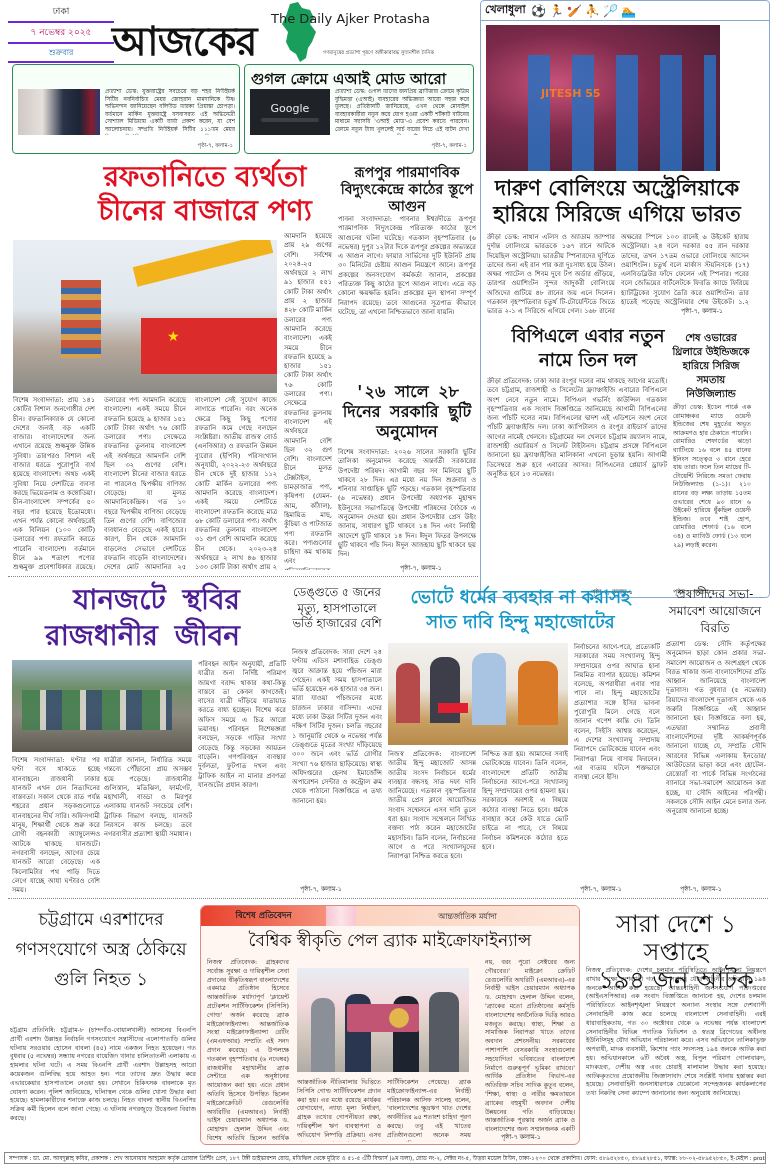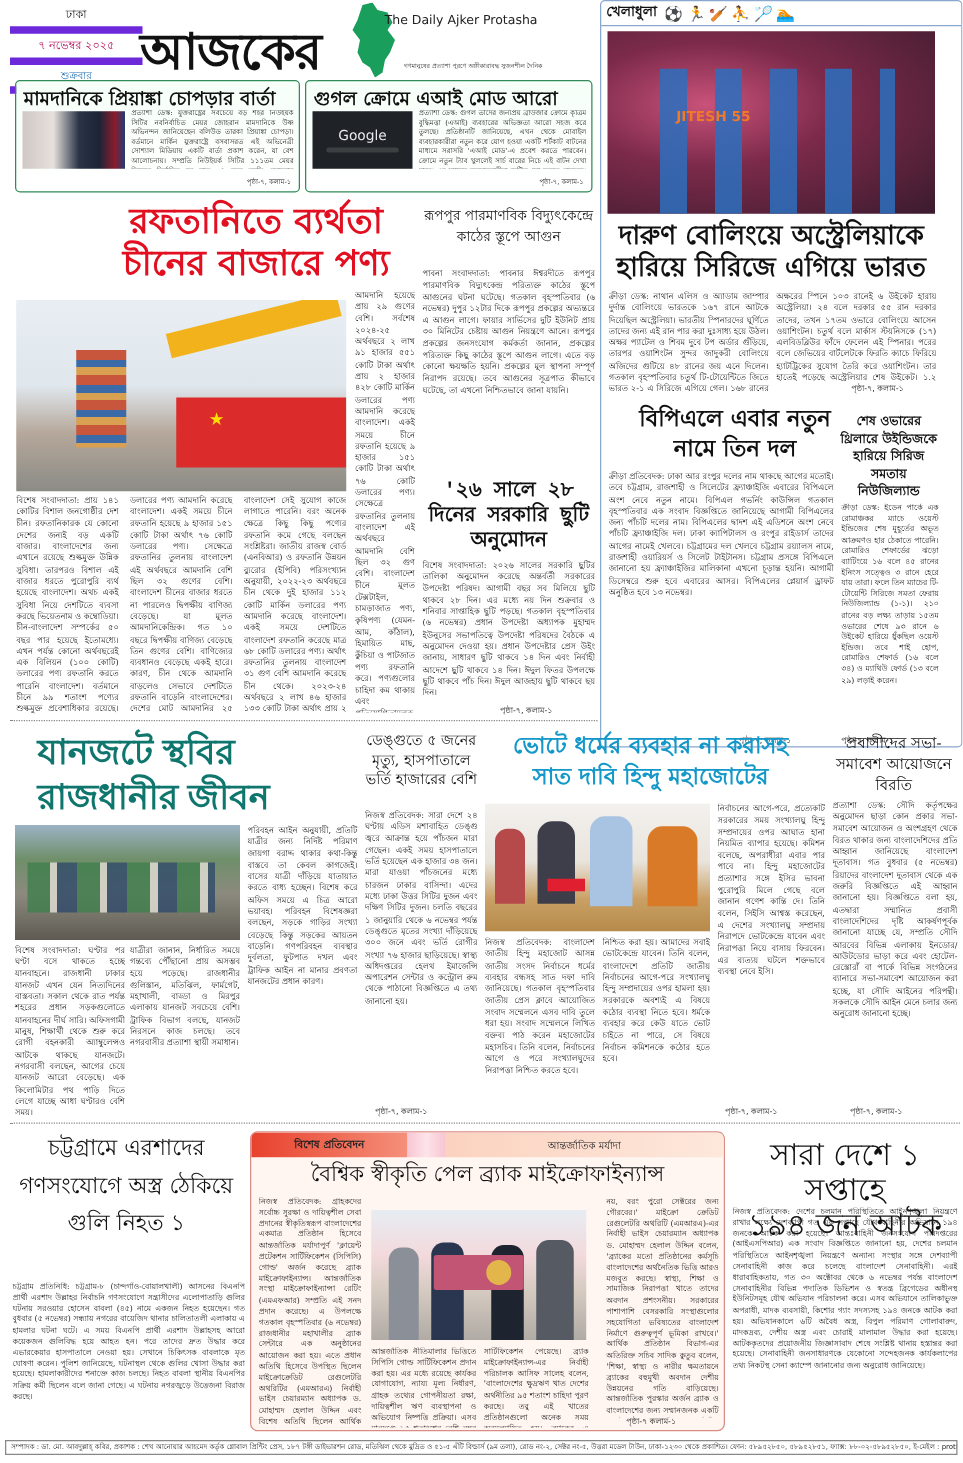--- a/index.html
+++ b/index.html
@@ -6,43 +6,43 @@
   html, body { width: 770px; height: 1170px; background: #fff; overflow: hidden; }
   body { font-family: "DejaVu Sans", sans-serif; color: #111; position: relative; }
   .abs { position: absolute; }
   .body-text { font-family: "DejaVu Serif", serif; font-size: 6.6px; line-height: 9.3px; color: #222; text-align: justify; overflow: hidden; }
   .photo { overflow: hidden; }
   .jump { text-align: left; font-size: 6.4px; color: #222; }
   .dotrule { border-top: 1px dotted #888; }
 
   
   .date-box { left: 8px; top: 2px; width: 106px; height: 58px; text-align: center; font-size: 9px; }
-  .date-box div { border-bottom: 6px solid #6d28d9; padding: 2px 0; }
+  .date-box div { border-bottom: 2px solid #6d28d9; padding: 2px 0; }
   .date-box .c1 { color: #222; }
   .date-box .c2 { color: #b0125b; }
   .date-box .c3 { color: #2a76b8; font-size: 8px; }
   .date-box .c4 { border-bottom: none; color: #222; }
   .masthead { left: 112px; top: 2px; width: 330px; height: 58px; }
   .mh-black { position: absolute; left: 0; top: 8px; font-size: 40px; font-weight: bold; color: #111; letter-spacing: -1px; font-family: "DejaVu Serif", serif; }
   .mh-red { position: absolute; left: 172px; top: 6px; font-size: 42px; font-weight: bold; color: #e4172b; font-family: "DejaVu Serif", serif; }
-  .mh-en { position: absolute; right: 12px; top: 9px; font-size: 10px; color: #222; }
+  .mh-en { position: absolute; right: 12px; top: 9px; font-size: 13px; color: #222; }
   .mh-tag { position: absolute; right: 8px; top: 47px; font-size: 5px; color: #333; }
   .mh-map { position: absolute; left: 168px; top: 0; width: 38px; height: 60px; }
 
   
   .gbox { border: 1.5px solid #2e8b57; border-radius: 4px; background: linear-gradient(#f6fff8,#fff); }
   .box-h { font-size: 15px; font-weight: bold; color: #111; padding: 2px 6px; font-family: "DejaVu Serif", serif; }
 
   
   .sports { left: 480px; top: 0; width: 290px; height: 598px; background: #fff; border: 1.5px solid #8aa7cf; border-radius: 4px; }
   .sports-head { height: 20px; border-bottom: 1px solid #8aa7cf; display: flex; align-items: center; padding-left: 4px; font-size: 11px; font-weight: bold; }
   .sports-head .deco { margin-left: 6px; color: #e05a2b; letter-spacing: 3px; font-size: 12px; }
 
   .hl-red { color: #e10f1f; font-weight: bold; font-family: "DejaVu Serif", serif; text-align: center; }
-  .hl-navy { color: #0f766e; font-weight: bold; font-family: Liberation Sans, sans-serif; text-align: left; }
+  .hl-navy { color: #4c1d95; font-weight: bold; font-family: Liberation Mono, monospace; text-align: right; }
   .hl-cyan { color: #1498c9; font-weight: bold; font-family: "DejaVu Serif", serif; text-align: center; }
   .hl-black { color: #111; font-weight: bold; font-family: "DejaVu Serif", serif; text-align: center; }
 
   .brac { left: 200px; top: 905px; width: 380px; height: 240px; border: 1.5px solid #d98b84; border-radius: 6px; background: #fff6f2; }
   .brac-tabs { display: flex; height: 20px; border-radius: 5px 5px 0 0; overflow: hidden; }
   .brac-tab1 { width: 125px; background: linear-gradient(90deg,#e8412d,#f5907a); color: #222; font-size: 8.5px; display: flex; align-items: center; justify-content: center; font-weight: bold; }
   .brac-mid { width: 30px; background: linear-gradient(90deg,#f7c6d2,#fde4ea,#f7c6d2); }
   .brac-tab2 { flex: 1; background: linear-gradient(90deg,#fbd2bf,#fde8dc); color: #222; font-size: 8px; display: flex; align-items: center; justify-content: center; }
 
   .footer { left: 4px; top: 1152px; width: 762px; height: 12px; border: 1px solid #888; font-size: 5.6px; line-height: 10px; padding-left: 4px; color: #222; white-space: nowrap; overflow: hidden; }
@@ -60,42 +60,41 @@
 <div class="abs masthead">
   <svg class="mh-map" viewBox="0 0 38 60">
     <path d="M10 2 L18 0 L22 6 L30 8 L34 16 L30 22 L36 30 L32 40 L28 46 L26 56 L20 60 L16 52 L10 48 L6 40 L8 30 L2 22 L6 14 Z" fill="#1a9e5b"></path>
   </svg>
   <span class="mh-black">আজকের</span>
   <span class="mh-en">The Daily Ajker Protasha</span>
   <span class="mh-tag">গণমানুষের প্রত্যাশা পূরণে অঙ্গীকারাবদ্ধ সুজনশীল দৈনিক</span>
 </div>
 
 <div class="abs gbox" style="left:12px;top:64px;width:228px;height:90px;">
-  <div class="box-h">মামদানিকে প্রিয়াঙ্কা চোপড়ার বার্তা</div>
   <div class="abs photo" style="left:5px;top:24px;width:82px;height:46px;background:linear-gradient(90deg,#cfc8c4 0%,#e6e0dc 30%,#2a3448 55%,#1c2436 75%,#8a1d2d 90%,#243a74 100%);"></div>
   <div class="abs body-text" style="left:92px;top:23px;width:130px;height:47px;font-size:5.6px;line-height:7.6px;">প্রত্যাশা ডেস্ক: যুক্তরাষ্ট্রের সবচেয়ে বড় শহর নিউইয়র্ক সিটির নবনির্বাচিত মেয়র জোহরান মামদানিকে উষ্ণ অভিনন্দন জানিয়েছেন বলিউড তারকা প্রিয়াঙ্কা চোপড়া। বর্তমানে মার্কিন যুক্তরাষ্ট্রে বসবাসরত এই অভিনেত্রী সোশ্যাল মিডিয়ায় একটি বার্তা প্রকাশ করেন, যা বেশ আলোচনায়। সম্প্রতি নিউইয়র্ক সিটির ১১১তম মেয়র হিসেবে নির্বাচিত হন মাত্র ৩৪ বছর বয়সি জোহরান মামদানি। তার এই ঐতিহাসিক জয়ের খবর পুরো বিশ্বের নজর কেড়েছে। জোহরানের সমর্থকদের উদ্দেশে দেওয়া বক্তব্যের একটি ক্লিপশট ইনস্টাগ্রাম</div>
   <div class="abs jump" style="right:6px;bottom:3px;font-size:5.4px;">পৃষ্ঠা-৭, কলাম-১</div>
 </div>
 
 <div class="abs gbox" style="left:244px;top:64px;width:230px;height:90px;">
   <div class="box-h">গুগল ক্রোমে এআই মোড আরো সহজ</div>
   <div class="abs photo" style="left:5px;top:24px;width:80px;height:46px;background:#1f2226;display:flex;flex-direction:column;align-items:center;justify-content:center;">
     <span style="font-size:11px;color:#e8eaed;">Google</span>
     <span style="width:58px;height:4px;background:#3c4043;border-radius:2px;margin-top:3px;"></span>
   </div>
   <div class="abs body-text" style="left:90px;top:23px;width:134px;height:47px;font-size:5.6px;line-height:7.6px;">প্রত্যাশা ডেস্ক: গুগল তাদের জনপ্রিয় ব্রাউজার ক্রোমে কৃত্রিম বুদ্ধিমত্তা (এআই) ব্যবহারের অভিজ্ঞতা আরো সহজ করে তুলছে। প্রতিষ্ঠানটি জানিয়েছে, এখন থেকে মোবাইল ব্যবহারকারীরা নতুন করে যোগ হওয়া একটি শর্টকাট বাটনের মাধ্যমে সরাসরি 'এআই মোড'-এ প্রবেশ করতে পারবেন। ক্রোমে নতুন ট্যাব খুললেই সার্চ বারের নিচে এই বাটন দেখা যাবে। এর মাধ্যমে ব্যবহারকারীরা জটিল প্রশ্ন করতে পারবেন। কোনো বিষয়ের গভীরে যেতে পারবেন বা অনুসন্ধানমূলক কথোপকথন চালিয়ে যেতে পারবেন।</div>
   <div class="abs jump" style="right:6px;bottom:3px;font-size:5.4px;">পৃষ্ঠা-৭, কলাম-১</div>
 </div>
 
 <div class="abs sports">
   <div class="sports-head">
     <span>খেলাধুলা</span>
     <span class="deco">⚽🏃🏏⛹🏸🏊</span>
   </div>
-  <div class="abs photo" style="left:5px;top:24px;width:262px;height:146px;background:radial-gradient(ellipse at 30% 40%,#c9527a 0%,#7c2a4a 40%,#3b1b2e 100%);">
+  <div class="abs photo" style="left:5px;top:24px;width:234px;height:146px;background:radial-gradient(ellipse at 30% 40%,#c9527a 0%,#7c2a4a 40%,#3b1b2e 100%);">
     <div class="abs" style="left:30px;top:30px;width:200px;height:116px;background:repeating-linear-gradient(90deg,transparent 0 12px,#2b6fbf 12px 34px,transparent 34px 44px);opacity:.85;"></div>
     <div class="abs" style="left:55px;top:62px;color:#f07a2a;font-size:11px;font-weight:bold;">JITESH 55</div>
   </div>
   <div class="abs hl-black" style="left:4px;top:174px;width:264px;font-size:21px;line-height:26px;">দারুণ বোলিংয়ে অস্ট্রেলিয়াকে হারিয়ে সিরিজে এগিয়ে ভারত</div>
   <div class="abs body-text" style="left:6px;top:232px;width:128px;height:80px;">ক্রীড়া ডেস্ক: নাথান এলিস ও অ্যাডাম জাম্পার দুর্দান্ত বোলিংয়ে ভারতকে ১৬৭ রানে আটকে দিয়েছিল অস্ট্রেলিয়া। ভারতীয় স্পিনারদের ঘূর্ণিতে তাদের জন্য এই রান পার করা দুঃসাধ্য হয়ে উঠল। অক্ষর প্যাটেল ও শিবম দুবে টপ অর্ডার গুঁড়িয়ে, তারপর ওয়াশিংটন সুন্দর জাদুকরী বোলিংয়ে অজিদের গুটিয়ে ৪৮ রানের জয় এনে দিলেন। গতকাল বৃহস্পতিবার চতুর্থ টি-টোয়েন্টিতে জিতে ভারত ২-১ এ সিরিজে এগিয়ে গেল। ১৬৮ রানের লক্ষ্যে অস্ট্রেলিয়ার শুরুটা ছিল বেশ ভালো। নবম ওভারে ১ উইকেটে তারা ৬৭ রান করে শক্ত অবস্থানে ছিল। তবে সুন্দর, বরুণ চক্রবর্তী ও</div>
   <div class="abs body-text" style="left:140px;top:232px;width:128px;height:72px;">অক্ষরের স্পিনে ১০৩ রানেই ৬ উইকেট হারায় অস্ট্রেলিয়া। ২৪ বলে দরকার ৫৫ রান দরকার তাদের, তখন ১৭তম ওভারে বোলিংয়ে আসেন ওয়াশিংটন। চতুর্থ বলে মার্কাস স্টয়নিসকে (১৭) এলবিডব্লিউর ফাঁদে ফেলেন এই স্পিনার। পরের বলে জেভিয়ের বার্টলেটকে ফিরতি ক্যাচে ফিরিয়ে হ্যাটট্রিকের সুযোগ তৈরি করে ওয়াশিংটন। তার হাতেই পড়েছে অস্ট্রেলিয়ার শেষ উইকেট। ১.২ ওভারে ৩ রানে ৩ উইকেট নেন ওয়াশিংটন। তার ক্যারিয়ার সেরা বোলিংয়ে ১৮.২ ওভারে ১১৯ রানে অলআউট হয় স্বাগতিকরা।</div>
   <div class="abs jump" style="left:200px;top:305px;width:68px;">পৃষ্ঠা-৭, কলাম-১</div>
 
   <div class="abs hl-black" style="left:16px;top:323px;width:182px;font-size:18px;line-height:24px;">বিপিএলে এবার নতুন নামে তিন দল</div>
   <div class="abs body-text" style="left:6px;top:376px;width:180px;height:210px;">ক্রীড়া প্রতিবেদক: ঢাকা আর রংপুর দলের নাম থাকছে আগের মতোই। তবে চট্টগ্রাম, রাজশাহী ও সিলেটের ফ্র্যাঞ্চাইজি এবারের বিপিএলে অংশ নেবে নতুন নামে। বিপিএল গভর্নিং কাউন্সিল গতকাল বৃহস্পতিবার এক সংবাদ বিজ্ঞপ্তিতে জানিয়েছে আগামী বিপিএলের জন্য পাঁচটি দলের নাম। বিপিএলের দ্বাদশ এই এডিশনে অংশ নেবে পাঁচটি ফ্র্যাঞ্চাইজি দল। ঢাকা ক্যাপিটালস ও রংপুর রাইডার্স তাদের আগের নামেই খেলবে। চট্টগ্রামের দল খেলবে চট্টগ্রাম রয়্যালস নামে, রাজশাহী ওয়ারিয়র্স ও সিলেট টাইটানস। চট্টগ্রাম প্রসঙ্গে বিপিএলে জানানো হয় ফ্র্যাঞ্চাইজির মালিকানা এখনো চূড়ান্ত হয়নি। আগামী ডিসেম্বরে শুরু হবে এবারের আসর। বিপিএলের প্লেয়ার্স ড্রাফট অনুষ্ঠিত হবে ১৩ নভেম্বর।</div>
@@ -113,21 +112,21 @@
 <div class="abs photo" style="left:13px;top:240px;width:264px;height:153px;background:linear-gradient(180deg,#e8eef4 0%,#dfe6ec 45%,#b5a79a 70%,#8b8b86 100%);">
   <div class="abs" style="left:48px;top:40px;width:40px;height:78px;background:repeating-linear-gradient(180deg,#c8563c 0 8px,#3a6aa8 8px 14px,#d8a050 14px 20px);"></div>
   <div class="abs" style="left:120px;top:10px;width:140px;height:20px;background:#f2b21c;transform:rotate(-14deg);"></div>
   <div class="abs" style="left:128px;top:78px;width:136px;height:56px;background:#dc2b2b;color:#ffde00;font-size:14px;padding:10px 0 0 26px;">★</div>
 </div>
 <div class="abs body-text" style="left:13px;top:396px;width:82px;height:176px;">বিশেষ সংবাদদাতা: প্রায় ১৪১ কোটির বিশাল জনগোষ্ঠীর দেশ চীন। রফতানিকারক যে কোনো দেশের জন্যই বড় একটি বাজার। বাংলাদেশের জন্য এখানে রয়েছে শুল্কমুক্ত উন্নিক সুবিধা। তারপরও বিশাল এই বাজার ধরতে পুরোপুরি ব্যর্থ হয়েছে বাংলাদেশ। অথচ একই সুবিধা নিয়ে দেশটিতে ব্যবসা করছে ভিয়েতনাম ও কম্বোডিয়া। চীন-বাংলাদেশ সম্পর্কের ৫০ বছর পার হয়েছে ইতোমধ্যে। এখন পর্যন্ত কোনো অর্থবছরেই এক বিলিয়ন (১০০ কোটি) ডলারের পণ্য রফতানি করতে পারেনি বাংলাদেশ। বর্তমানে চীনে ৯৯ শতাংশ পণ্যের শুল্কমুক্ত প্রবেশাধিকার রয়েছে। তারপরও এমন সুযোগ কাজে লাগাতে না পারা 'বিপজ্জনক' মনে করেন বিশেষজ্ঞরা। সর্বশেষ ২০২৪-২৫ অর্থবছরে ২ লাখ ৯১ হাজার ৫৫১ কোটি টাকা অর্থাৎ প্রায় ২ হাজার ৪২৮ কোটি মার্কিন</div>
 <div class="abs body-text" style="left:104px;top:396px;width:82px;height:176px;">ডলারের পণ্য আমদানি করেছে বাংলাদেশ। একই সময়ে চীনে রফতানি হয়েছে ৯ হাজার ১৫১ কোটি টাকা অর্থাৎ ৭৬ কোটি ডলারের পণ্য। সেক্ষেত্রে রফতানির তুলনায় বাংলাদেশ এই অর্থবছরে আমদানি বেশি ছিল ৩২ গুণের বেশি। বাংলাদেশ চীনের বাজার ধরতে না পারলেও দ্বিপক্ষীয় বাণিজ্য বেড়েছে। যা মূলত আমদানিকেন্দ্রিক। গত ১০ বছরে দ্বিপক্ষীয় বাণিজ্য বেড়েছে তিন গুণের বেশি। বাণিজ্যের ব্যবধানও বেড়েছে একই হারে। কারণ, চীন থেকে আমদানি বাড়লেও সেভাবে দেশটিতে রফতানি বাড়েনি বাংলাদেশের। দেশের মোট আমদানির ২৫ শতাংশই আসে চীন থেকে। বিপরীতে মোট রফতানির মাত্র ১ থেকে দেড় শতাংশ যায় চীনে। ২০২২ সালে চীন তার বাজারে বাংলাদেশকে ৯৯ শতাংশ পণ্যে শুল্কমুক্ত সুবিধা দেয়।</div>
 <div class="abs body-text" style="left:195px;top:396px;width:82px;height:176px;">বাংলাদেশ সেই সুযোগ কাজে লাগাতে পারেনি। বরং অনেক ক্ষেত্রে কিছু কিছু পণ্যের রফতানি কমে গেছে বলছেন সংশ্লিষ্টরা। জাতীয় রাজস্ব বোর্ড (এনবিআর) ও রফতানি উন্নয়ন ব্যুরোর (ইপিবি) পরিসংখ্যান অনুযায়ী, ২০২২-২৩ অর্থবছরে চীন থেকে দুই হাজার ১১২ কোটি মার্কিন ডলারের পণ্য আমদানি করেছে বাংলাদেশ। একই সময়ে দেশটিতে বাংলাদেশ রফতানি করেছে মাত্র ৬৮ কোটি ডলারের পণ্য। অর্থাৎ রফতানির তুলনায় বাংলাদেশ ৩১ গুণ বেশি আমদানি করেছে চীন থেকে। ২০২৩-২৪ অর্থবছরে ২ লাখ ৪৬ হাজার ১৩৩ কোটি টাকা অর্থাৎ প্রায় ২ হাজার ২৩২ কোটি মার্কিন ডলারের পণ্য আমদানি করেছে বাংলাদেশ। একই সময়ে ওই দেশে রফতানি করেছে ৮ হাজার ৫৬৯ কোটি টাকা অর্থাৎ প্রায় ৭৮ কোটি ডলারের পণ্য। সেক্ষেত্রে রফতানির তুলনায় বাংলাদেশে</div>
 <div class="abs body-text" style="left:284px;top:232px;width:48px;height:338px;">আমদানি হয়েছে প্রায় ২৯ গুণের বেশি। সর্বশেষ ২০২৪-২৫ অর্থবছরে ২ লাখ ৯১ হাজার ৫৫১ কোটি টাকা অর্থাৎ প্রায় ২ হাজার ৪২৮ কোটি মার্কিন ডলারের পণ্য আমদানি করেছে বাংলাদেশ। একই সময়ে চীনে রফতানি হয়েছে ৯ হাজার ১৫১ কোটি টাকা অর্থাৎ ৭৬ কোটি ডলারের পণ্য। সেক্ষেত্রে রফতানির তুলনায় বাংলাদেশ এই অর্থবছরে আমদানি বেশি ছিল ৩২ গুণ বেশি। বাংলাদেশ চীনে মূলত টেক্সটাইল, চামড়াজাত পণ্য, কৃষিপণ্য (যেমন- আম, কাঁঠাল), হিমায়িত মাছ, কুঁচিয়া ও পাটজাত পণ্য রফতানি করে। পণ্যগুলোর চাহিদা কম থাকায় এবং প্রতিযোগিতামূলক বাজার ধরে রাখতে না পারায় বাড়ছে না রফতানি। রফতানি কমে যাওয়ার কারণ ব্যাখ্যা করেন সংশ্লিষ্টরা। তাদের মতে, চীনের বিশাল বাজার ধরতে না পারার পেছনে কিছু কারণ উঠে এসেছে। এর মধ্যে রয়েছে পণ্যের মান, দাম এবং চাহিদা অনুযায়ী পণ্য সরবরাহ করতে না পারা। সরবরাহ চক্রে দুর্বলতাও কারণ। পোশাক খাতে দেশটিতে সুবিধা পেলেও প্রধান রফতানি পণ্য পোশাক খাতে চাহিদা কম।</div>
 
-<div class="abs hl-black" style="left:336px;top:164px;width:142px;font-size:11px;line-height:17px;font-weight:normal;">রূপপুর পারমাণবিক বিদ্যুৎকেন্দ্রে কাঠের স্তূপে আগুন</div>
+<div class="abs hl-black" style="left:336px;top:164px;width:142px;font-size:14px;line-height:17px;font-weight:bold;">রূপপুর পারমাণবিক বিদ্যুৎকেন্দ্রে কাঠের স্তূপে আগুন</div>
 <div class="abs body-text" style="left:338px;top:215px;width:138px;height:160px;">পাবনা সংবাদদাতা: পাবনার ঈশ্বরদীতে রূপপুর পারমাণবিক বিদ্যুৎকেন্দ্র পরিত্যক্ত কাঠের স্তূপে আগুনের ঘটনা ঘটেছে। গতকাল বৃহস্পতিবার (৬ নভেম্বর) দুপুর ১২টার দিকে রূপপুর প্রকল্পের অভ্যন্তরে এ আগুন লাগে। ফায়ার সার্ভিসের দুটি ইউনিট প্রায় ৩০ মিনিটের চেষ্টায় আগুন নিয়ন্ত্রণে আনে। রূপপুর প্রকল্পের জনসংযোগ কর্মকর্তা জানান, প্রকল্পের পরিত্যক্ত কিছু কাঠের স্তূপে আগুন লাগে। এতে বড় কোনো ক্ষয়ক্ষতি হয়নি। প্রকল্পের মূল স্থাপনা সম্পূর্ণ নিরাপদ রয়েছে। তবে আগুনের সূত্রপাত কীভাবে ঘটেছে, তা এখনো নিশ্চিতভাবে জানা যায়নি।</div>
 
 <div class="abs hl-black" style="left:336px;top:383px;width:142px;font-size:16px;line-height:20px;font-family:Liberation Mono, monospace;">'২৬ সালে ২৮ দিনের সরকারি ছুটি অনুমোদন</div>
 <div class="abs body-text" style="left:338px;top:448px;width:138px;height:116px;">বিশেষ সংবাদদাতা: ২০২৬ সালের সরকারি ছুটির তালিকা অনুমোদন করেছে অন্তর্বর্তী সরকারের উপদেষ্টা পরিষদ। আগামী বছর সব মিলিয়ে ছুটি থাকবে ২৮ দিন। এর মধ্যে নয় দিন শুক্রবার ও শনিবার সাপ্তাহিক ছুটি পড়ছে। গতকাল বৃহস্পতিবার (৬ নভেম্বর) প্রধান উপদেষ্টা অধ্যাপক মুহাম্মদ ইউনূসের সভাপতিত্বে উপদেষ্টা পরিষদের বৈঠকে এ অনুমোদন দেওয়া হয়। প্রধান উপদেষ্টার প্রেস উইং জানায়, সাধারণ ছুটি থাকবে ১৪ দিন এবং নির্বাহী আদেশে ছুটি থাকবে ১৪ দিন। ঈদুল ফিতর উপলক্ষে ছুটি থাকবে পাঁচ দিন। ঈদুল আজহায় ছুটি থাকবে ছয় দিন।</div>
 <div class="abs jump" style="left:400px;top:563px;width:76px;">পৃষ্ঠা-৭, কলাম-১</div>
 
 <div class="abs dotrule" style="left:8px;top:576px;width:470px;"></div>
 
 <div class="abs hl-navy" style="left:30px;top:584px;width:210px;font-size:28px;line-height:36px;">
   <div>যানজটে স্থবির</div>

